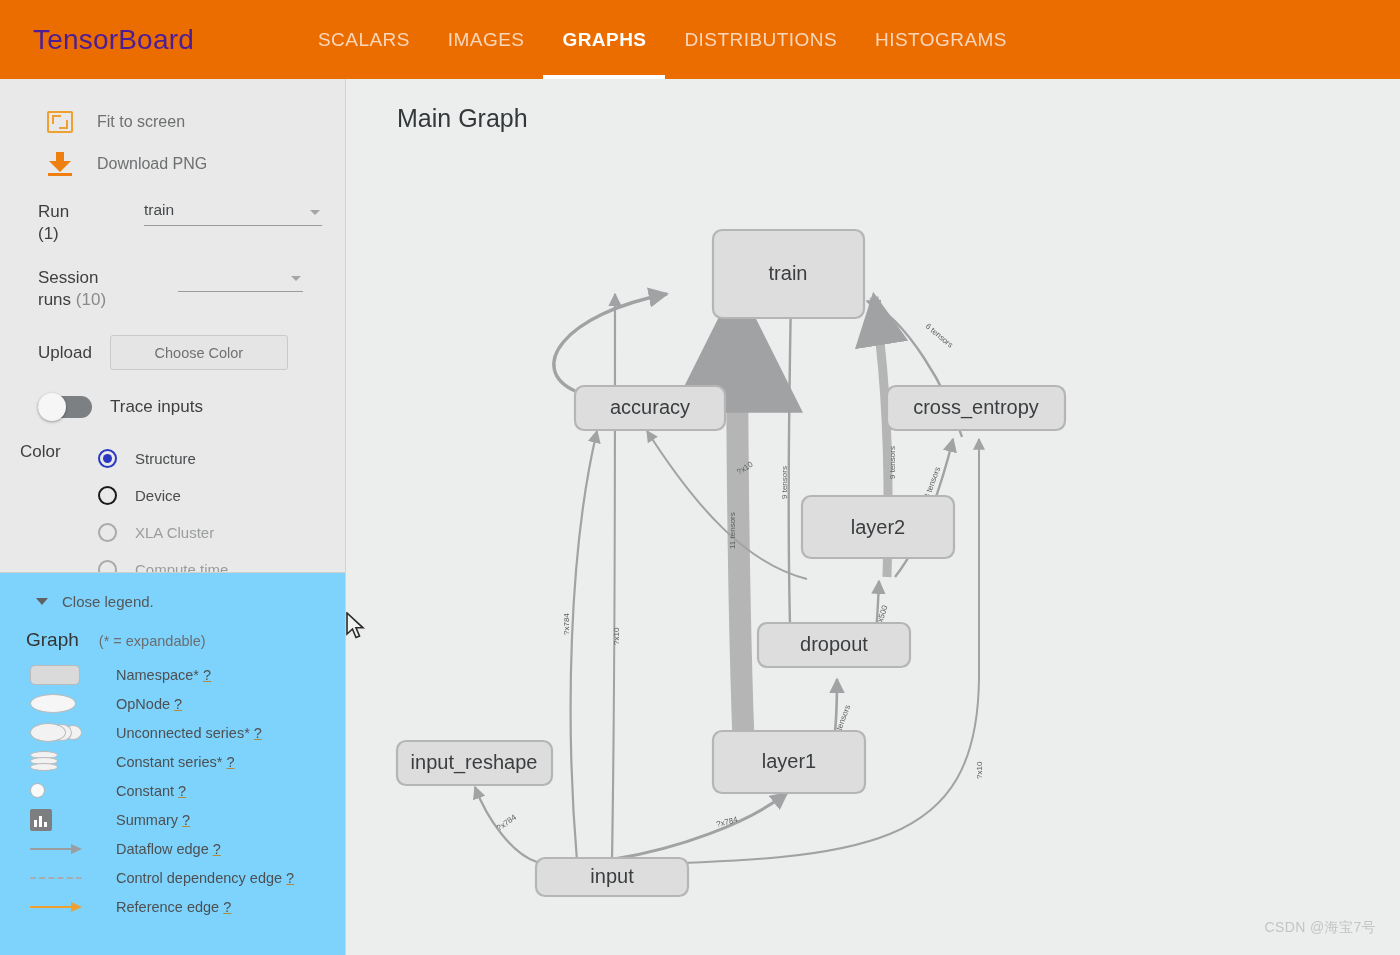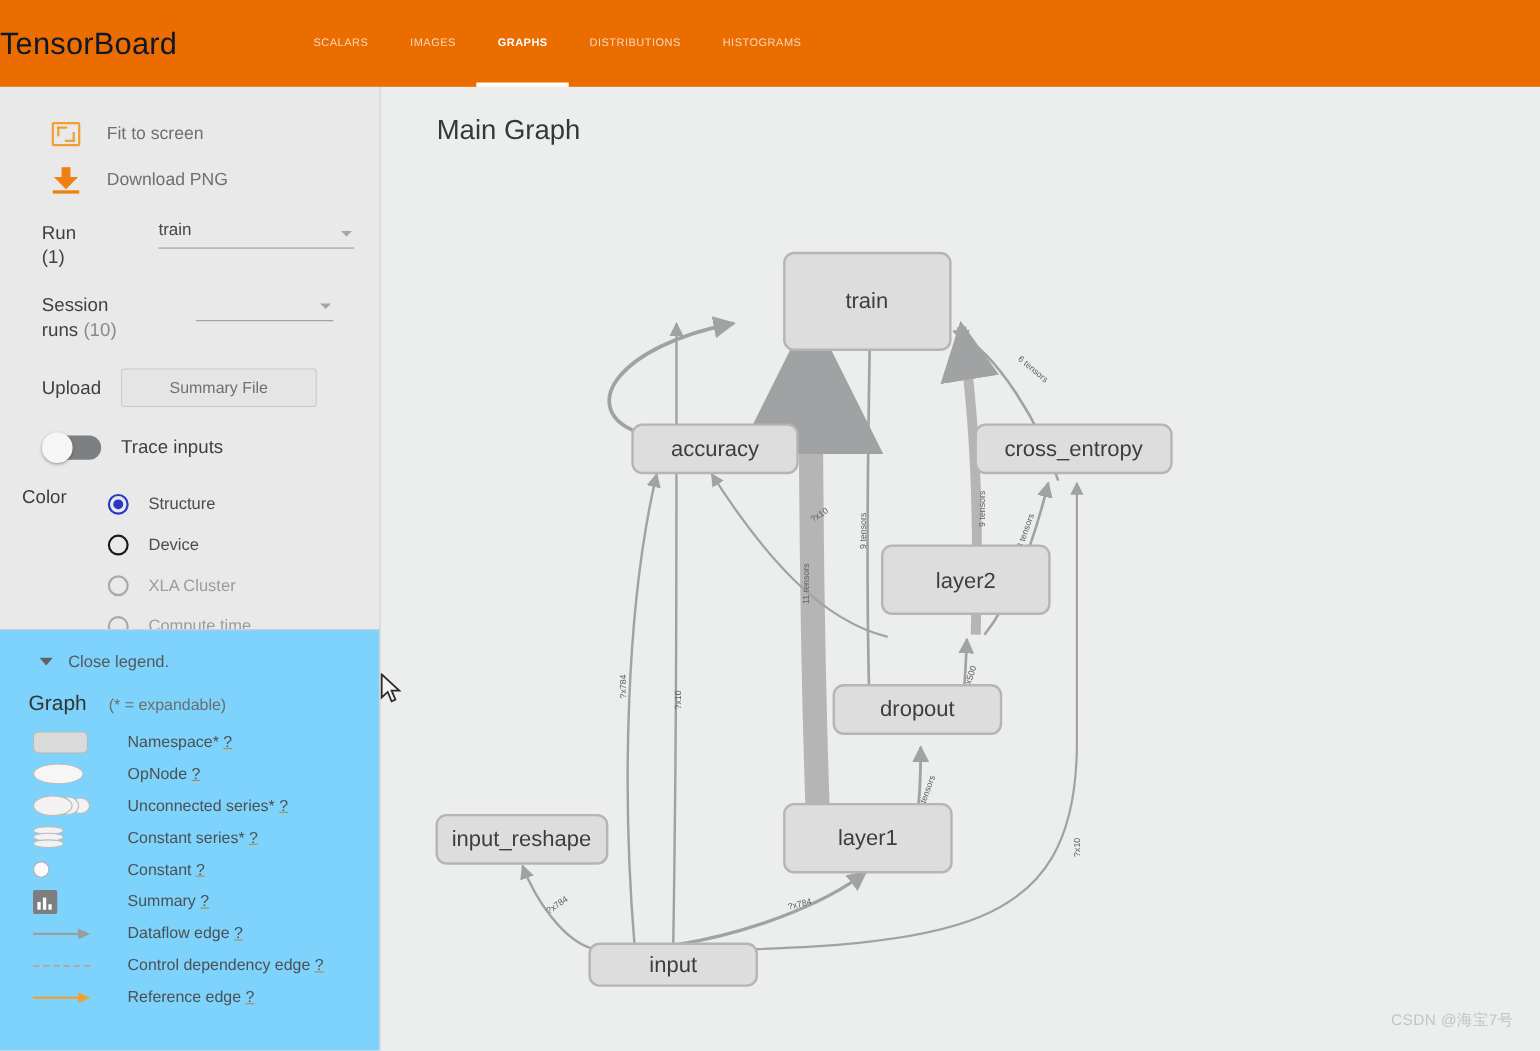--- a/index.html
+++ b/index.html
@@ -11,37 +11,38 @@
   }
 
   
   .topbar {
     position: absolute; left: 0; top: 0;
     width: 1400px; height: 79px;
     background: #eb6d00;
     display: flex; align-items: center;
   }
   .brand {
-    color: #0f172a;
+    color: #4c1d95;
     font-size: 28px;
     letter-spacing: .2px;
+    margin-left: 33px;
     white-space: nowrap;
   }
   .navtabs {
     display: flex; align-items: center;
     height: 79px;
     margin-left: 105px;
   }
   .navtab {
     position: relative;
     height: 79px;
     display: flex; align-items: center;
     padding: 0 19px;
     color: rgba(255,255,255,.72);
-    font-size: 10px;
+    font-size: 19px;
     letter-spacing: .45px;
     cursor: pointer;
     white-space: nowrap;
   }
   .navtab.active { color: #ffffff; font-weight: bold; }
   .navtab.active::after {
     content: ""; position: absolute;
     left: 0; right: 0; bottom: 0; height: 4px;
     background: #ffffff;
   }
@@ -295,21 +296,21 @@
       </div>
       <div class="select" style="width:125px">
         <span class="val"></span>
         <span class="caret"></span>
       </div>
     </div>
 
     <div class="upload-row">
       <div class="ctl-label">Upload</div>
       <div class="choose-file">
-        <span>Summary File</span>
+        <span>Choose Color</span>
       </div>
     </div>
 
     <div class="toggle-row">
       <div class="toggle">
           <span class="knob"></span>
         </div>
       <div class="toggle-lbl">Trace inputs</div>
     </div>
 

